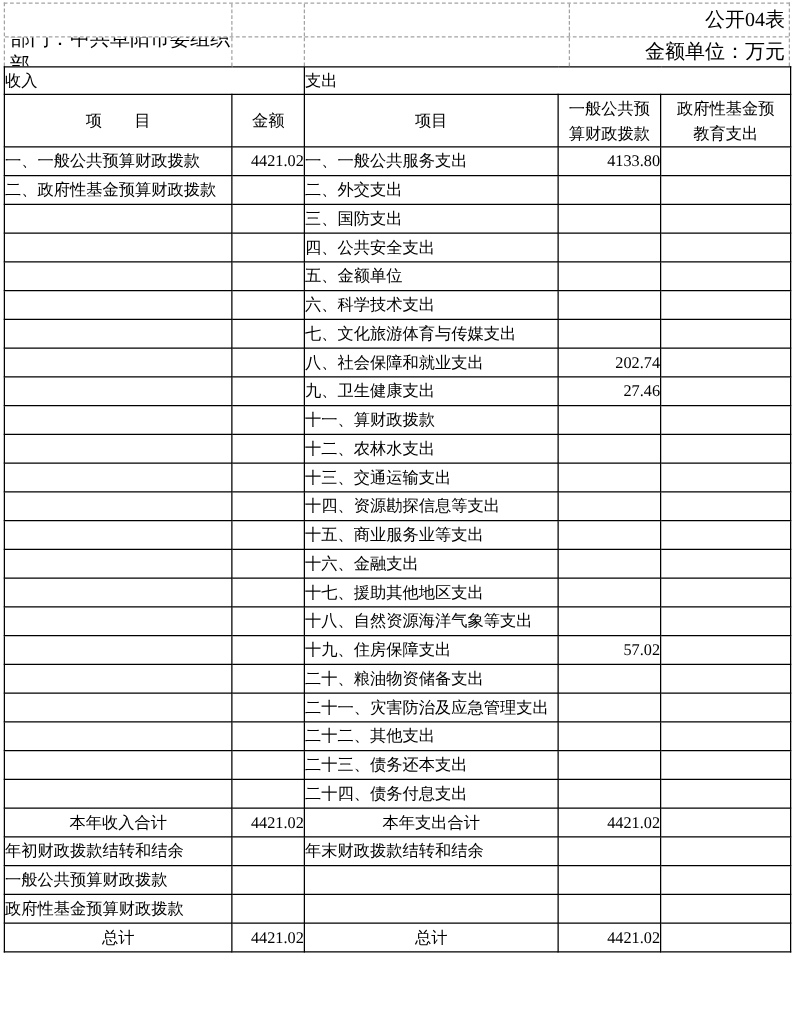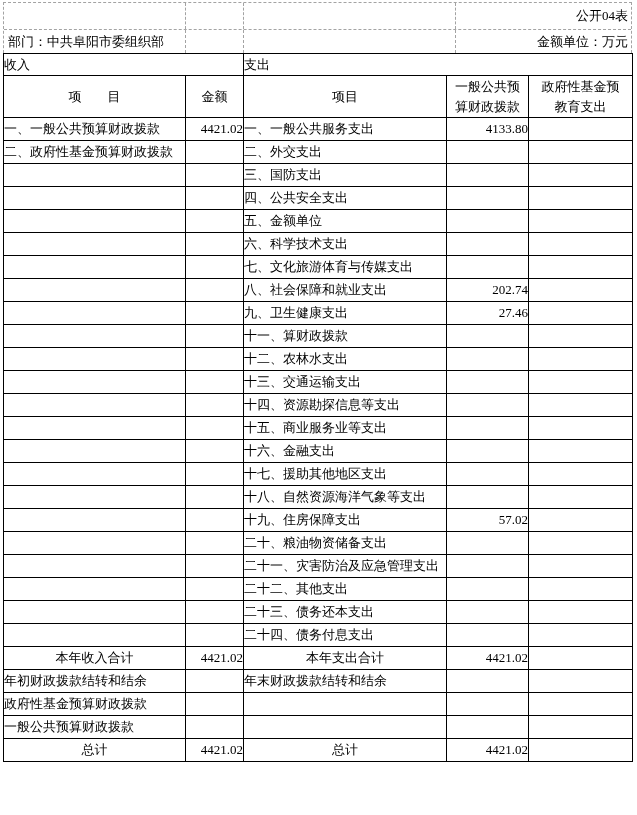--- a/index.html
+++ b/index.html
@@ -29,21 +29,21 @@
     border-top: 1px dashed #a3a3a3;
     border-left: 1px dashed #a3a3a3;
     border-right: 1px dashed #a3a3a3;
   }
   .trow { display: flex; }
   .trow.r1 { height: 26px; border-bottom: 1px dashed #a3a3a3; }
   .trow.r2 { height: 23px; }
   .tcell {
     box-sizing: border-box;
     border-right: 1px dashed #a3a3a3;
-    font-size: 13px;
+    font-size: 16px;
     display: flex;
     align-items: center;
     overflow: hidden;
   }
   .tcell:last-child { border-right: none; }
   .tc1 { width: 182px; }
   .tc2 { width: 58px; }
   .tc3 { width: 212px; }
   .tc4 { flex: 1; }
   .tcell.left  { justify-content: flex-start; padding-left: 4px; }
@@ -294,28 +294,28 @@
     <td class="num"></td>
   </tr>
           <tr>
     <td class="label">年初财政拨款结转和结余</td>
     <td class="num"></td>
     <td class="label">年末财政拨款结转和结余</td>
     <td class="num"></td>
     <td class="num"></td>
   </tr>
           <tr>
+    <td class="label">一般公共预算财政拨款</td>
+    <td class="num"></td>
+    <td class="label"></td>
+    <td class="num"></td>
+    <td class="num"></td>
+  </tr>
+          <tr>
     <td class="label">政府性基金预算财政拨款</td>
-    <td class="num"></td>
-    <td class="label"></td>
-    <td class="num"></td>
-    <td class="num"></td>
-  </tr>
-          <tr>
-    <td class="label">一般公共预算财政拨款</td>
     <td class="num"></td>
     <td class="label"></td>
     <td class="num"></td>
     <td class="num"></td>
   </tr>
           <tr>
     <td class="label total">总计</td>
     <td class="num">4421.02</td>
     <td class="label total">总计</td>
     <td class="num">4421.02</td>

